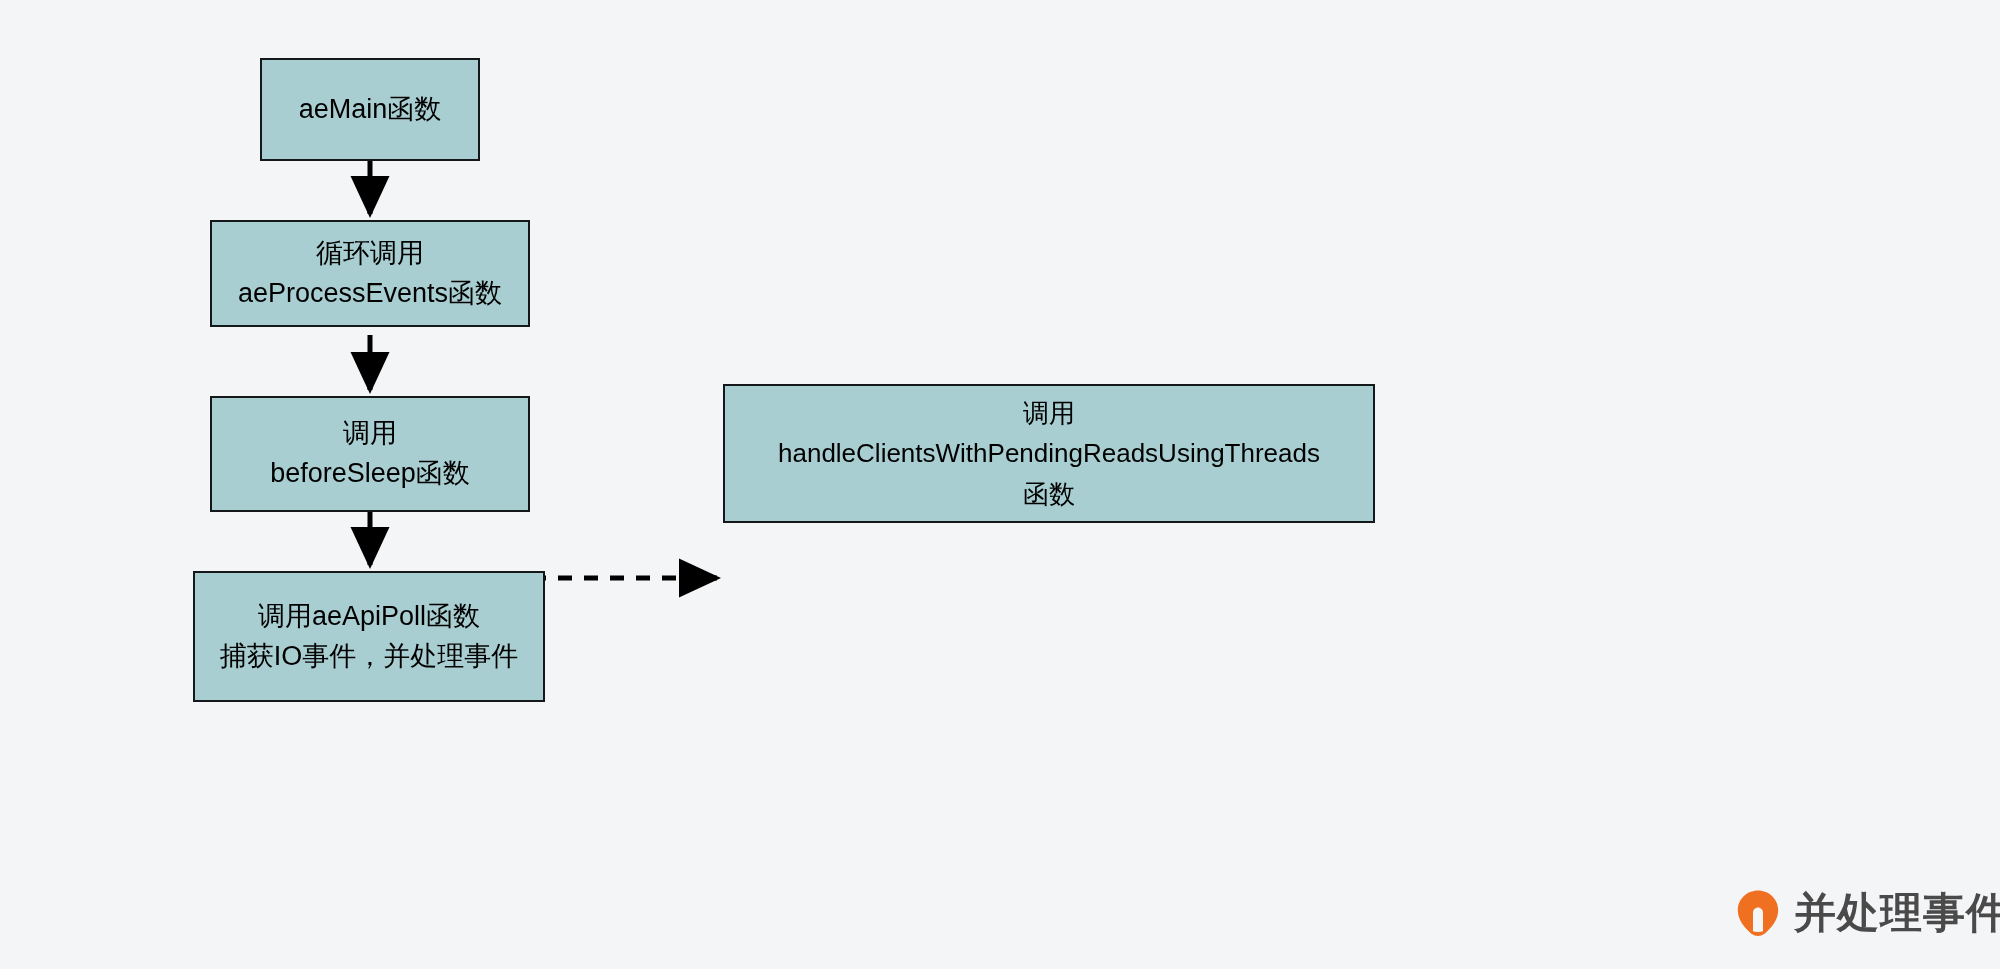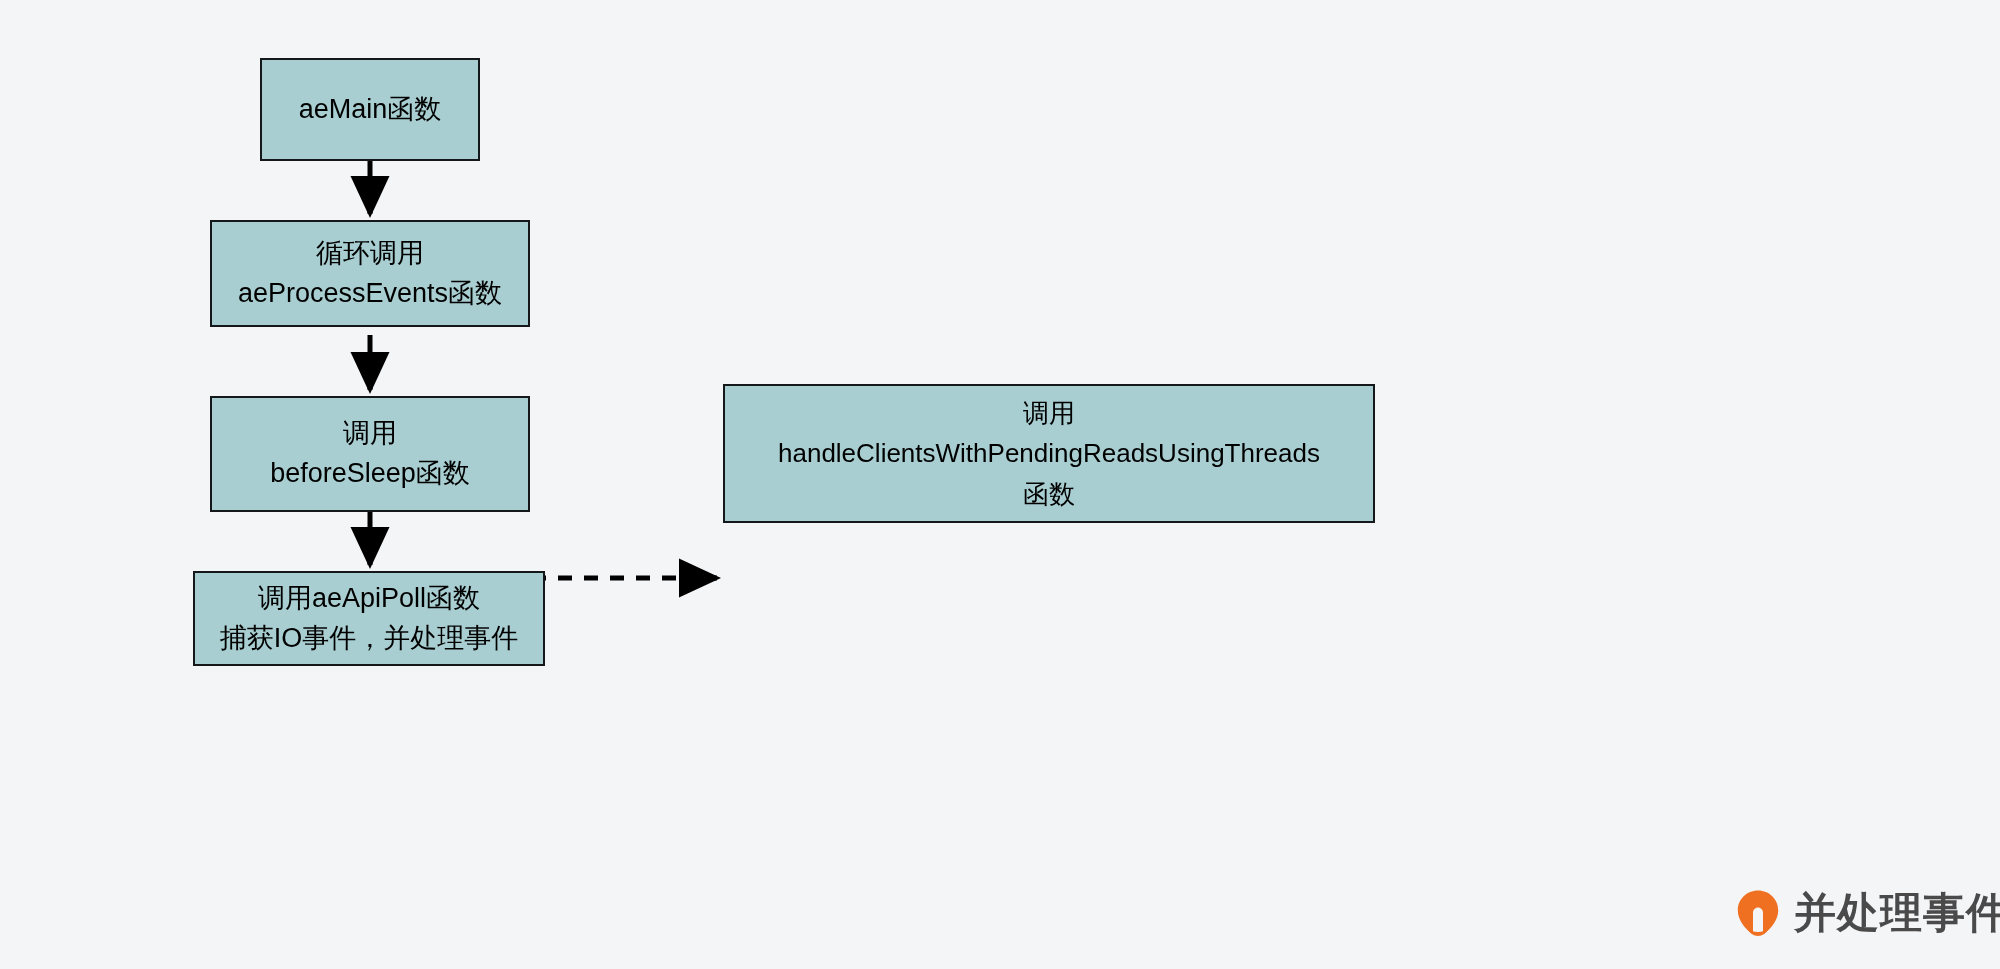--- a/index.html
+++ b/index.html
@@ -34,21 +34,21 @@
     font-size: 27px;
     line-height: 1.48;
     font-weight: 400;
     letter-spacing: 0px;
     white-space: pre-line;
     padding: 2px 4px;
   }
   #node-aemain   { left: 260px; top: 58px;  width: 220px; height: 103px; }
   #node-loop     { left: 210px; top: 220px; width: 320px; height: 107px; }
   #node-before   { left: 210px; top: 396px; width: 320px; height: 116px; }
-  #node-apipoll  { left: 193px; top: 571px; width: 352px; height: 95px; }
+  #node-apipoll  { left: 193px; top: 571px; width: 352px; height: 131px; }
   #node-threads  { left: 723px; top: 384px; width: 652px; height: 139px;
                    font-size: 26px; line-height: 1.55; }
 
   
   #edges {
     position: absolute;
     left: 0; top: 0;
     width: 2000px; height: 969px;
     pointer-events: none;
   }

